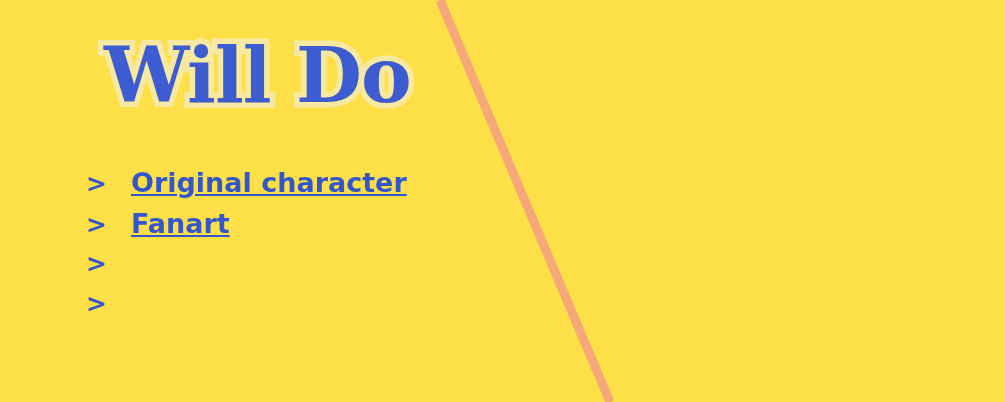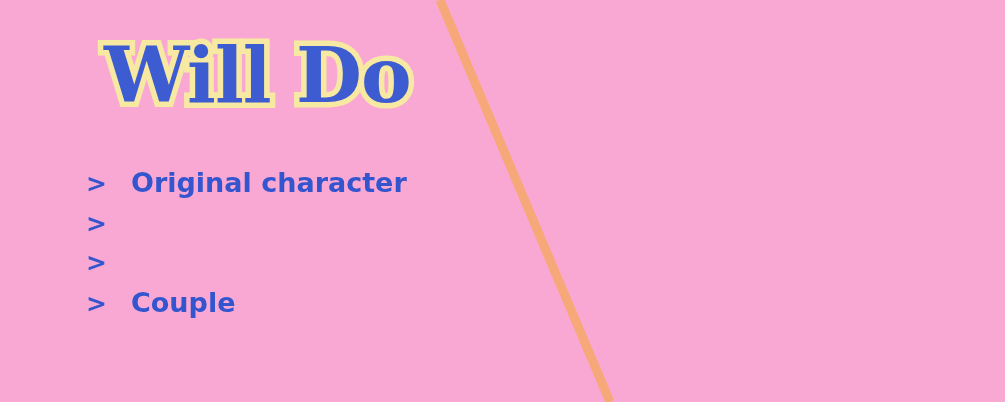--- a/index.html
+++ b/index.html
@@ -86,50 +86,51 @@
   }
   .bullet {
     display: inline-block;
     width: 45px;
     flex: 0 0 45px;
     font-size: 25px;
     font-weight: bold;
   }
   .item-label {
     display: inline-block;
+    text-decoration: underline;
   }
 </style>
 </head>
 <body>
 
-<div id="canvas" style="background: #f9a8d4;">
+<div id="canvas" style="background: #fde047;">
 
   <div id="divider-wrap">
     <svg viewBox="0 0 1005 402" xmlns="http://www.w3.org/2000/svg">
       <line id="divider-line" x1="440" y1="0" x2="610" y2="402" stroke="#F6A878" stroke-width="9" stroke-linecap="butt"></line>
     </svg>
   </div>
 
   <div class="column" id="column-will-do">
     <h1 class="heading" id="heading-will-do" style="color: rgb(62, 92, 210); -webkit-text-stroke: 11px rgb(247, 233, 161);">Will Do</h1>
 
     <ul class="item-list" id="list-will-do" style="color: rgb(51, 85, 206);">
       <li>
         <span class="bullet">&gt;</span>
         <span class="item-label">Original character</span>
       </li>
       <li>
         <span class="bullet">&gt;</span>
+        <span class="item-label">Fanart</span>
       </li>
       <li>
         <span class="bullet">&gt;</span>
       </li>
       <li>
         <span class="bullet">&gt;</span>
-        <span class="item-label">Couple</span>
       </li>
     </ul>
   </div>
 
   <div class="column" id="column-wont-do">
     
 
     
   </div>
 

